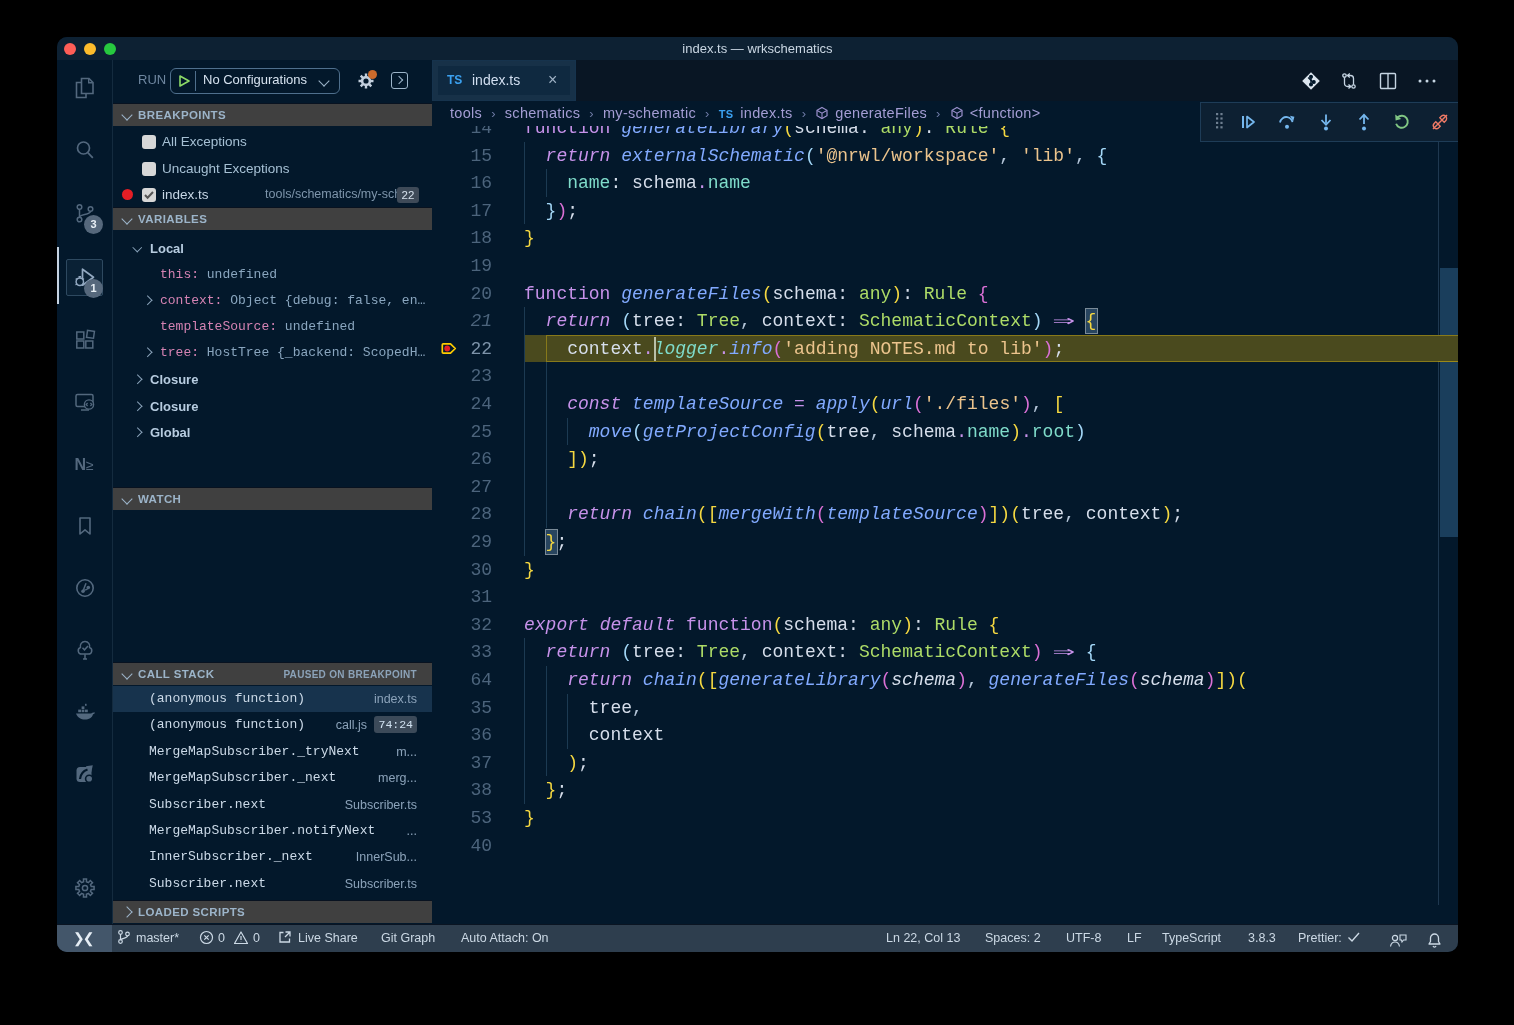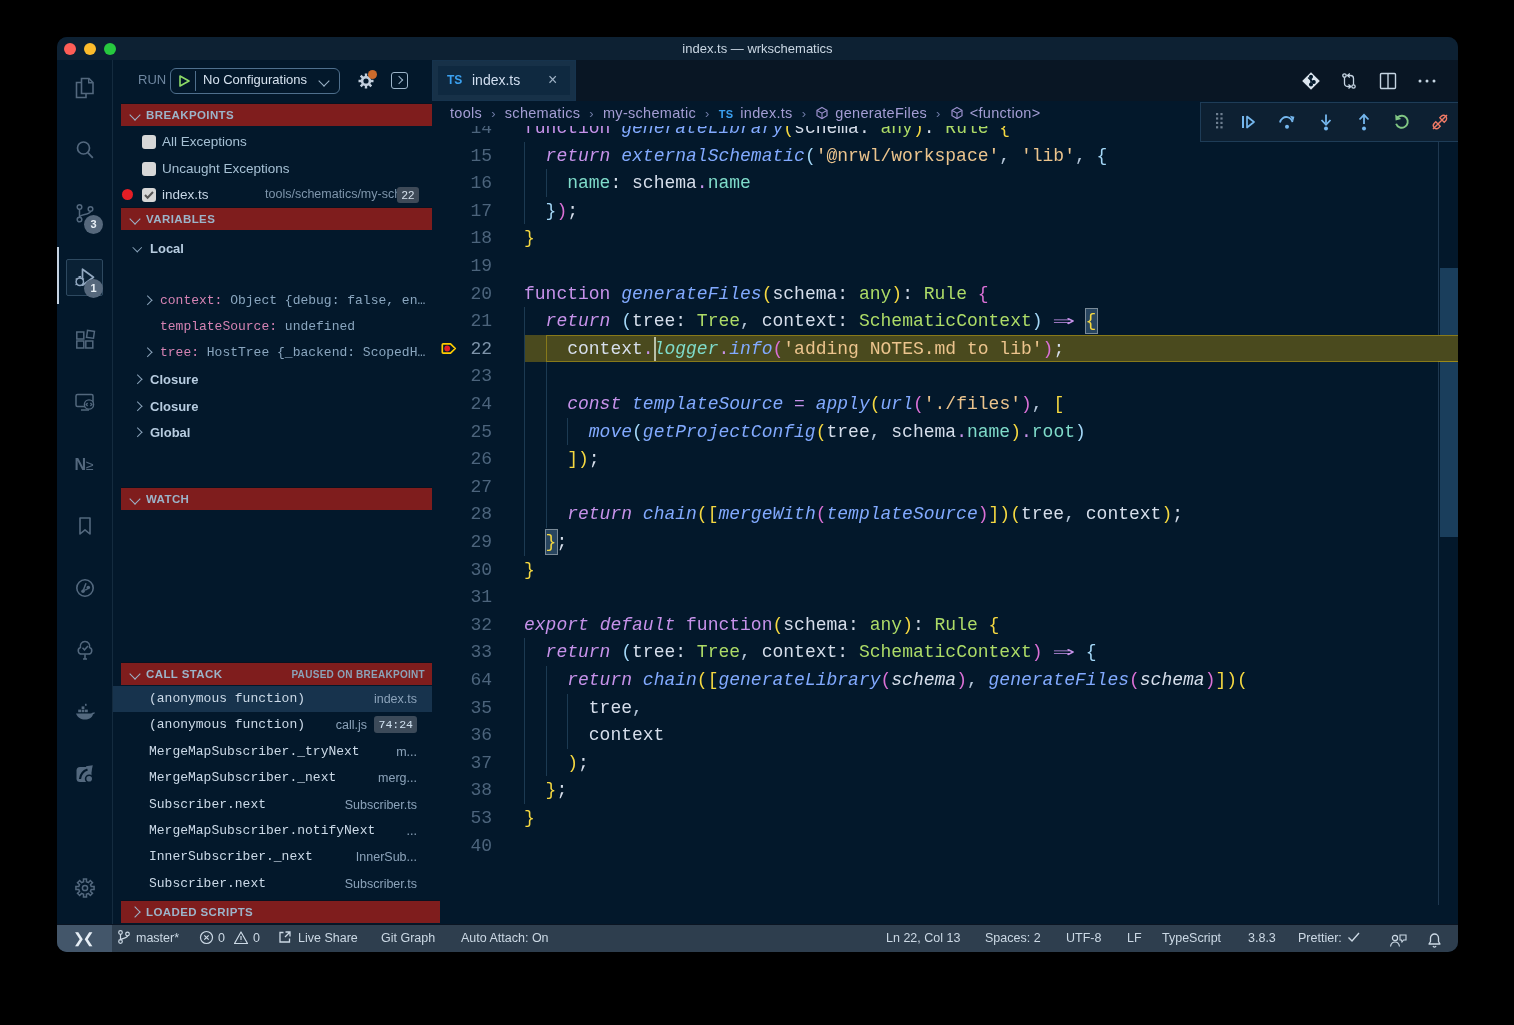--- a/index.html
+++ b/index.html
@@ -5,21 +5,21 @@
 body{font-family:"Liberation Sans",sans-serif;}
 .mono{font-family:"Liberation Mono",monospace;}
 .win{position:absolute;left:57px;top:37px;width:1401px;height:915px;background:#03182b;border-radius:10px;overflow:hidden;}
 .titlebar{position:absolute;left:0;top:0;width:1401px;height:23px;background:#0d2133;}
 .tl{position:absolute;top:6px;width:12px;height:12px;border-radius:50%;}
 .title{position:absolute;top:0;left:0;width:100%;height:23px;line-height:23px;text-align:center;font-size:13px;color:#c9d6e2;}
 .activity{position:absolute;left:0;top:23px;width:56px;height:864px;background:#03182b;border-right:1px solid #142b3f;}
 .aicon{position:absolute;left:16px;width:24px;height:24px;color:#4e6379;}
 .abadge{position:absolute;width:19px;height:19px;border-radius:50%;background:#56687c;color:#e8eff5;font-size:11px;font-weight:bold;line-height:19px;text-align:center;}
 .sidebar{position:absolute;left:56px;top:23px;width:319px;height:864px;background:#03182b;}
-.shead{position:absolute;left:8px;width:319px;height:23px;background:#7f1d1d;border-top:1px solid #081220;color:#9cb4c9;font-size:11.5px;font-weight:bold;line-height:23px;letter-spacing:.4px;}
+.shead{position:absolute;left:0;width:319px;height:23px;background:#404040;border-top:1px solid #081220;color:#9cb4c9;font-size:11.5px;font-weight:bold;line-height:23px;letter-spacing:.4px;}
 .chev{position:absolute;width:8px;height:8px;border-right:1.6px solid #9cb4c9;border-bottom:1.6px solid #9cb4c9;}
 .chev.down{transform:rotate(45deg);}
 .chev.right{transform:rotate(-45deg);}
 .srow{position:absolute;left:0;width:319px;height:27px;line-height:27px;font-size:13.5px;color:#a6c0d4;white-space:nowrap;}
 .cbx{position:absolute;top:6.5px;width:14px;height:14px;background:#d7d7d7;border-radius:3px;}
 .vrow{position:absolute;left:0;width:319px;height:26px;line-height:26px;font-size:13px;white-space:nowrap;overflow:hidden;}
 .vname{color:#d583b3;}
 .vval{color:#8aa6bf;}
 .editor{position:absolute;left:375px;top:23px;width:1026px;height:676px;background:#03182b;}
 .tabbar{position:absolute;left:0;top:0;width:1026px;height:41px;background:#091624;}
@@ -199,20 +199,23 @@
         <span style="position:absolute;left:284px;top:5.5px;width:22px;height:16px;line-height:16px;background:#3e4a58;border-radius:3px;text-align:center;font-size:11.5px;color:#d5e1ec;">22</span>
       </div>
 <div class="shead" style="top:147px">
         <div class="chev down" style="left:10px;top:7px"></div>
         <span style="position:absolute;left:25px;">VARIABLES</span>
       </div>
 <div class="vrow" style="top:176px">
         <div class="chev down" style="left:21px;top:8px;width:6.5px;height:6.5px;border-color:#8aa3ba;"></div>
         <span style="position:absolute;left:37px;font-weight:bold;font-size:13px;color:#b7cce0;">Local</span>
       </div>
+<div class="vrow mono" style="top:202px">
+        <span style="position:absolute;left:47px;"><span class="vname">this:</span><span class="vval"> undefined</span></span>
+      </div>
 <div class="vrow mono" style="top:228px">
         <div class="chev right" style="left:31px;top:9px;width:6.5px;height:6.5px;border-color:#8aa3ba;"></div>
         <span style="position:absolute;left:47px;"><span class="vname">context:</span><span class="vval"> Object {debug: false, en…</span></span>
       </div>
 <div class="vrow mono" style="top:254px">
         <span style="position:absolute;left:47px;"><span class="vname">templateSource:</span><span class="vval"> undefined</span></span>
       </div>
 <div class="vrow mono" style="top:280px">
         <div class="chev right" style="left:31px;top:9px;width:6.5px;height:6.5px;border-color:#8aa3ba;"></div>
         <span style="position:absolute;left:47px;"><span class="vname">tree:</span><span class="vval"> HostTree {_backend: ScopedH…</span></span>
@@ -326,21 +329,21 @@
         </svg><span style="margin-left:6px;">&lt;function&gt;</span></div>
 <div style="position:absolute;left:0;top:66px;width:1026px;height:798px;overflow:hidden;">
         <div style="position:absolute;left:0;top:-66px;width:1026px;height:864px;">
           <div class="lnum" style="top:54.0px;">14</div>
 <div class="lnum" style="top:81.6px;">15</div>
 <div class="lnum" style="top:109.2px;">16</div>
 <div class="lnum" style="top:136.8px;">17</div>
 <div class="lnum" style="top:164.4px;">18</div>
 <div class="lnum" style="top:192.0px;">19</div>
 <div class="lnum" style="top:219.6px;">20</div>
-<div class="lnum" style="top:247.2px;">21</div>
+<div class="lnum" style="top:247.2px;font-style:italic;">21</div>
 <div class="lnum" style="top:274.8px;color:#7d93a9;">22</div>
 <div class="lnum" style="top:302.4px;">23</div>
 <div class="lnum" style="top:330.0px;">24</div>
 <div class="lnum" style="top:357.6px;">25</div>
 <div class="lnum" style="top:385.2px;">26</div>
 <div class="lnum" style="top:412.8px;">27</div>
 <div class="lnum" style="top:440.4px;">28</div>
 <div class="lnum" style="top:468.0px;">29</div>
 <div class="lnum" style="top:495.6px;">30</div>
 <div class="lnum" style="top:523.2px;">31</div>

